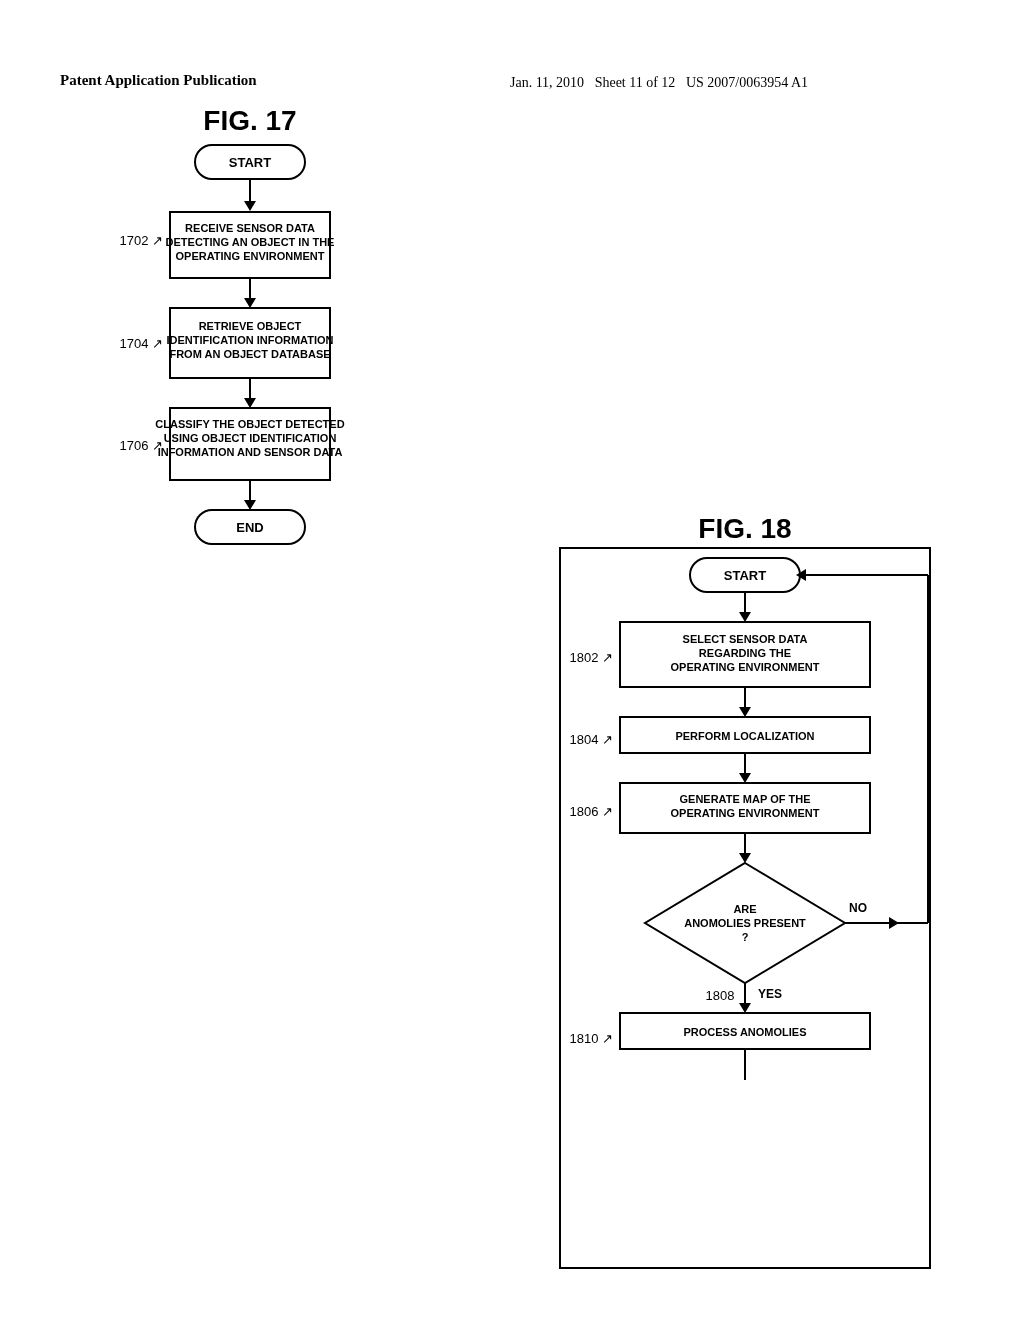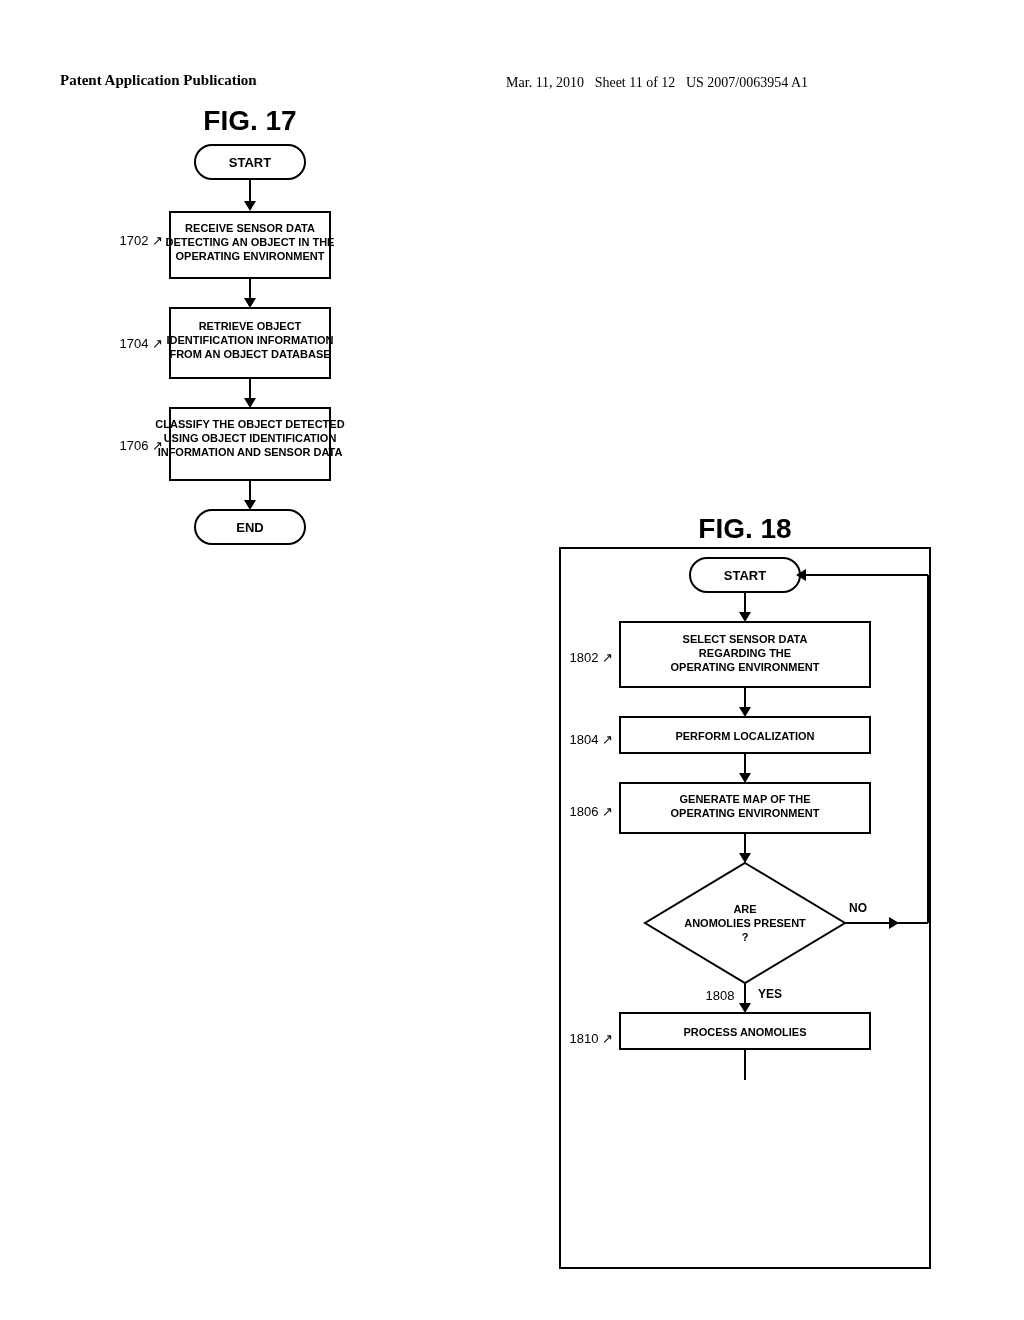--- a/index.html
+++ b/index.html
@@ -40,21 +40,21 @@
 
   </style>
 </head>
 <body>
 
 <div class="page">
 
   <div class="header">
     <div class="header-left">Patent Application Publication</div>
     <div class="header-right">
-      <span>Mar. 11, 2010</span>&nbsp;&nbsp;
+      <span>Jan. 11, 2010</span>&nbsp;&nbsp;
       <span>Sheet 11 of 12</span>&nbsp;&nbsp;
       <span>US 2007/0063954 A1</span>
     </div>
   </div>
 
 </div>
 
 <style>
   
   .page { position: relative; }

